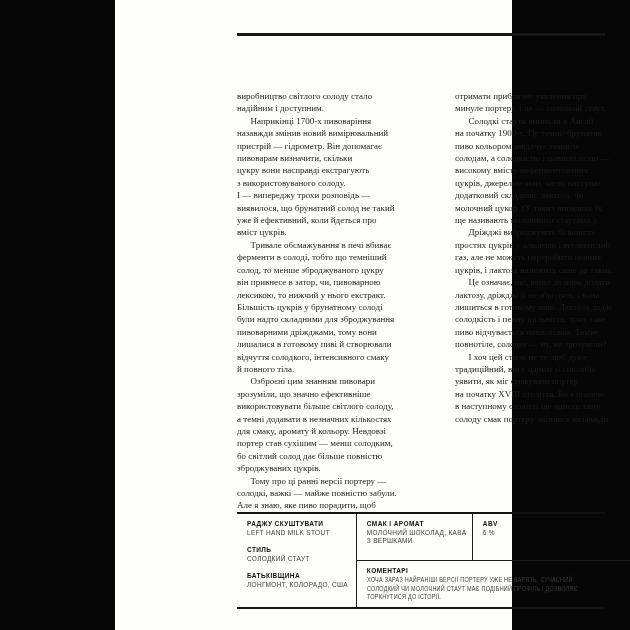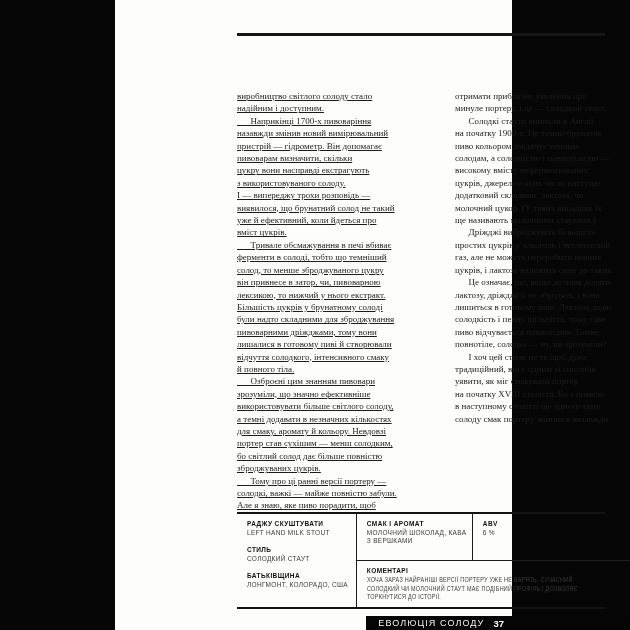--- a/index.html
+++ b/index.html
@@ -26,21 +26,21 @@
   .col {
     position: absolute;
     top: 90px;
     white-space: pre;
     font-family: "Liberation Serif", serif;
     font-size: 9px;
     line-height: 12.4px;
     color: #1d1d1b;
     letter-spacing: 0px;
   }
-  .col-left  { left: 122px; width: 186px; text-decoration: underline; }
+  .col-left  { left: 122px; width: 186px; }
   .col-right { left: 340px; width: 182px; }
 
   
   .info-table {
     position: absolute;
     left: 122px; top: 512px;
     width: 368px; height: 97px;
     border-top: 2.5px solid #121212;
     border-bottom: 2.5px solid #121212;
     box-sizing: border-box;
@@ -220,18 +220,14 @@
         <div class="t-comments">
           <div class="t-label">КОМЕНТАРІ</div>
           <div class="t-value condensed">ХОЧА ЗАРАЗ НАЙРАНІШІ ВЕРСІЇ ПОРТЕРУ УЖЕ НЕ ВАРЯТЬ, СУЧАСНИЙ
 СОЛОДКИЙ ЧИ МОЛОЧНИЙ СТАУТ МАЄ ПОДІБНИЙ ПРОФІЛЬ І ДОЗВОЛЯЄ
 ТОРКНУТИСЯ ДО ІСТОРІЇ.</div>
         </div>
       </div>
     </div>
   </div>
 
-  <div class="footer-bar">
-    <span class="footer-chapter">ЕВОЛЮЦІЯ СОЛОДУ</span>
-    <span class="footer-num">37</span>
-  </div>
 
 </div>
 
 </body></html>

